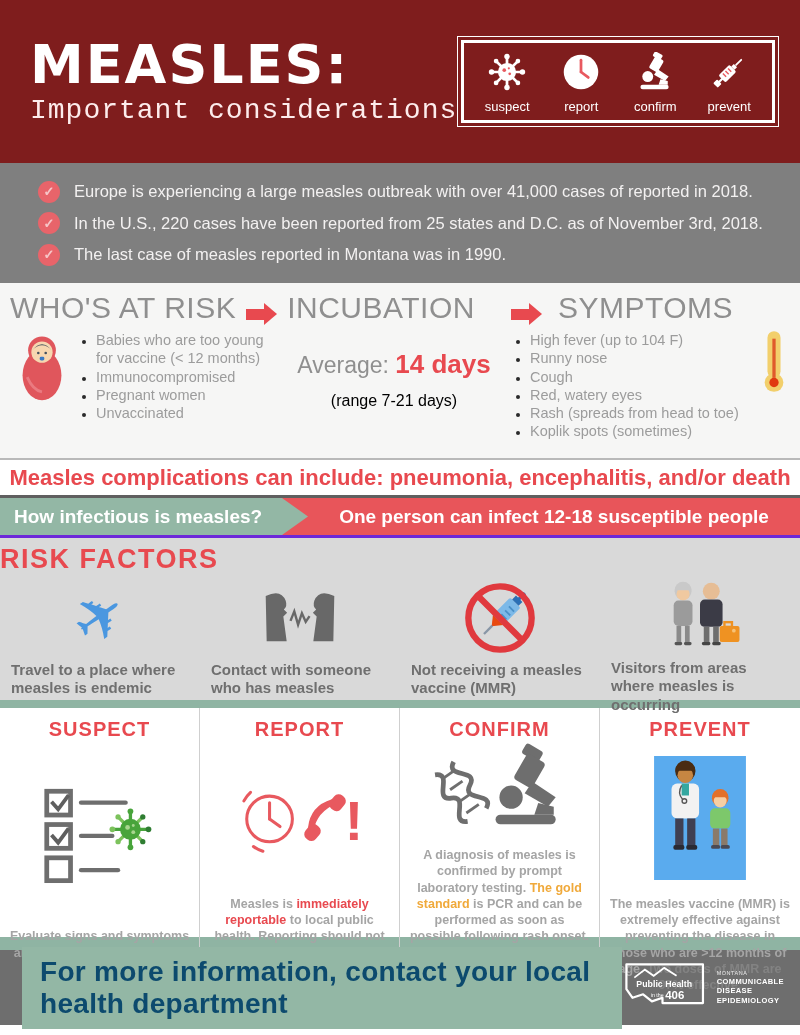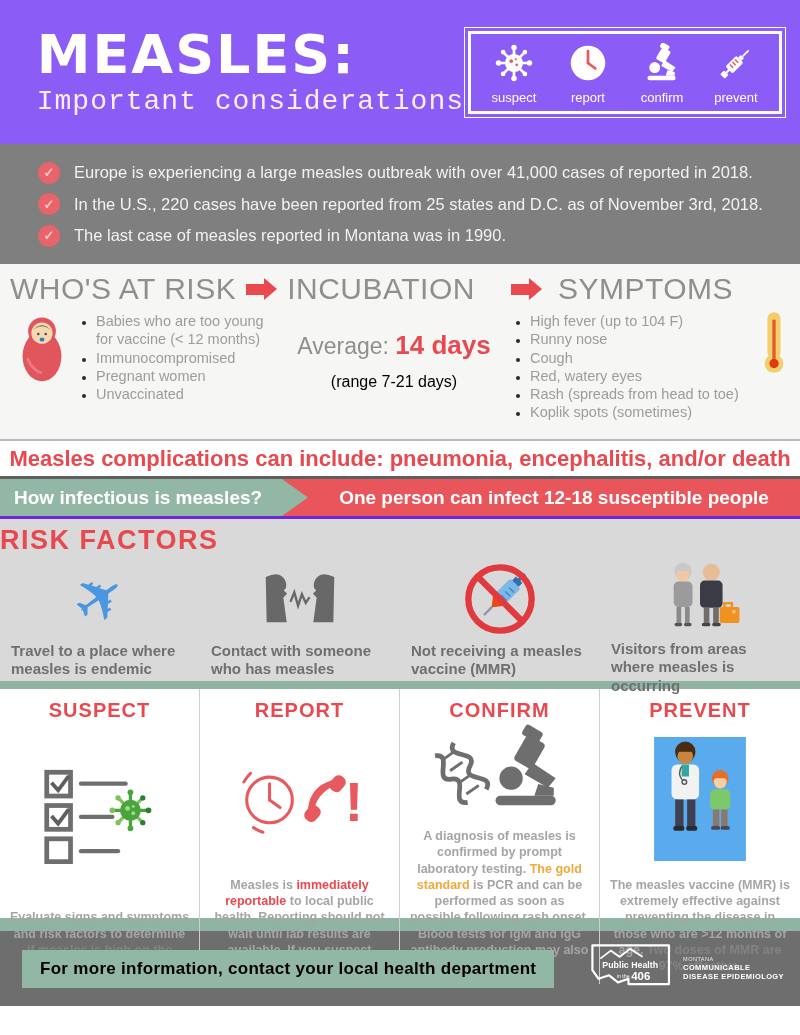--- a/index.html
+++ b/index.html
@@ -1,40 +1,40 @@
 <!DOCTYPE html>
 <html><head>
 <meta charset="utf-8">
 <style>
   html,body{margin:0;padding:0;background:#ffffff;}
   .poster{width:800px;height:1035px;position:relative;overflow:hidden;background:#fff;
           font-family:"Liberation Sans",sans-serif;}
 
   
-  .hdr{height:144px;background:#8b5cf6;display:flex;justify-content:flex-end;
+  .hdr{height:163px;background:#7f1d1d;display:flex;justify-content:flex-start;
        align-items:center;padding:0 14px 0 30px;box-sizing:border-box;}
   .hdr h1{font-family:"DejaVu Sans",sans-serif;font-size:54px;font-weight:800;color:#fff;
           margin:0;letter-spacing:2px;line-height:1.05;}
   .hdr .subtitle{font-size:28px;color:#fdecec;letter-spacing:1px;font-weight:400;margin-top:2px;font-family:Liberation Mono, monospace;}
   .steps-box-outer{border:1px solid #fff;padding:3px;}
   .steps-box{border:3px solid #fff;display:flex;gap:12px;padding:9px 12px 6px;}
   .hstep{width:62px;display:flex;flex-direction:column;align-items:center;color:#fff;}
   .hstep .lbl{font-size:13px;margin-top:3px;}
 
   
   .facts{height:120px;background:#7f7f7f;display:flex;flex-direction:column;
          justify-content:space-evenly;padding:8px 18px 8px 38px;box-sizing:border-box;}
   .fact-row{display:flex;align-items:center;gap:14px;color:#f3f1f1;font-size:16.5px;}
   .check-bullet{flex:0 0 22px;width:22px;height:22px;border-radius:50%;background:#e8646a;
         color:#f6c6c8;display:flex;align-items:center;justify-content:center;
         font-size:13px;font-weight:bold;}
 
   
   .overview{height:175px;background:#f6f6f5;box-sizing:border-box;padding-top:8px;}
-  .ov-headers{display:flex;align-items:center;padding:0 0 0 10px;color:#8f8f8f;
+  .ov-headers{display:flex;align-items:flex-end;padding:0 0 0 10px;color:#8f8f8f;
               font-size:30px;letter-spacing:.5px;white-space:nowrap;}
   .ov-arrow{display:inline-flex;align-items:center;margin:0 10px;}
   .ov-arrow .bar{width:18px;height:11px;background:#e8494f;}
   .ov-arrow .tip{width:0;height:0;border-top:11px solid transparent;
                  border-bottom:11px solid transparent;border-left:13px solid #e8494f;}
   .ov-arrow.second{margin:0 16px 0 36px;}
   .ov-body{display:grid;grid-template-columns:266px 240px 294px;padding:4px 0 0 8px;}
   .ov-list{list-style:disc;margin:2px 0 0;padding-left:16px;color:#9c9c9c;
            font-size:14.5px;line-height:1.26;}
   .ov-list li::marker{color:#2a2a2a;font-size:.85em;}
@@ -84,21 +84,21 @@
   .scol p{font-size:12.5px;line-height:1.3;text-align:center;color:#a5a5a5;
           font-weight:700;margin:0 0 10px;}
   .hl-bold{color:#838383;font-weight:800;}
   .hl-red{color:#e8494f;font-weight:800;}
   .hl-orange{color:#f0a93a;font-weight:800;}
 
   
   .teal-strip{height:13px;background:#8fb4a3;}
   .footer{height:75px;background:#6e6e6e;display:flex;align-items:center;
           justify-content:space-between;padding:0 16px 0 22px;box-sizing:border-box;}
-  .footer-msg{background:#93b7a5;color:#000000;font-size:17px;font-weight:bold;
+  .footer-msg{background:#93b7a5;color:#0c4a6e;font-size:28px;font-weight:bold;
               padding:9px 18px;letter-spacing:.3px;}
   .logo{display:flex;align-items:center;gap:7px;color:#fff;}
   .logo-text{display:flex;flex-direction:column;line-height:1.25;}
   .logo-text .l1{font-size:5.5px;opacity:.85;letter-spacing:.5px;}
   .logo-text .l2,.logo-text .l3{font-size:7.5px;font-weight:bold;letter-spacing:.4px;}
 </style>
 </head>
 <body>
 
 <div class="poster">

